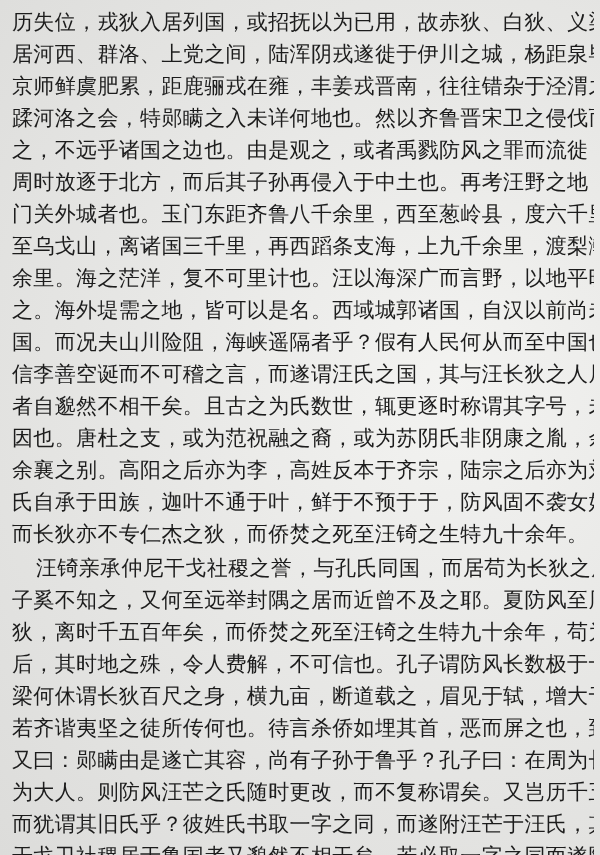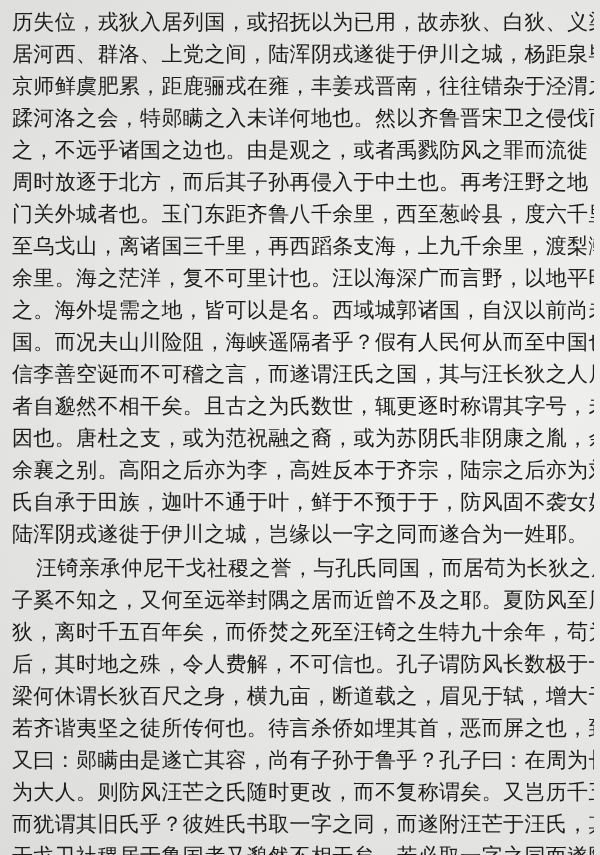--- a/index.html
+++ b/index.html
@@ -52,21 +52,21 @@
   <div class="line" style="top:198px">门关外城者也。玉门东距齐鲁八千余里，西至葱岭县，度六千里，又西</div>
   <div class="line" style="top:230px">至乌戈山，离诸国三千里，再西蹈条支海，上九千余里，渡梨瀚海曲万</div>
   <div class="line" style="top:262px">余里。海之茫洋，复不可里计也。汪以海深广而言野，以地平旷而号</div>
   <div class="line" style="top:294px">之。海外堤需之地，皆可以是名。西域城郭诸国，自汉以前尚未通中</div>
   <div class="line" style="top:326px">国。而况夫山川险阻，海峡遥隔者乎？假有人民何从而至中国也，偏</div>
   <div class="line" style="top:358px">信李善空诞而不可稽之言，而遂谓汪氏之国，其与汪长狄之人居南北</div>
   <div class="line" style="top:390px">者自邈然不相干矣。且古之为氏数世，辄更逐时称谓其字号，未必相</div>
   <div class="line" style="top:422px">因也。唐杜之支，或为范祝融之裔，或为苏阴氏非阴康之胤，余朱氏非</div>
   <div class="line" style="top:454px">余襄之别。高阳之后亦为李，高姓反本于齐宗，陆宗之后亦为刘，而陆</div>
   <div class="line" style="top:486px">氏自承于田族，迦叶不通于叶，鲜于不预于于，防风固不袭女娲之风，</div>
-  <div class="line" style="top:518px">陆浑阴戎遂徙于伊川之城，岂缘以一字之同而遂合为一姓耶。</div>
+  <div class="line" style="top:518px">而长狄亦不专仁杰之狄，而侨焚之死至汪锜之生特九十余年。</div>
 
   <div class="line indent" style="top:552px">汪锜亲承仲尼干戈社稷之誉，与孔氏同国，而居苟为长狄之后孔</div>
   <div class="line" style="top:584px">子奚不知之，又何至远举封隅之居而近曾不及之耶。夏防风至周长</div>
   <div class="line" style="top:616px">狄，离时千五百年矣，而侨焚之死至汪锜之生特九十余年，苟为长狄之</div>
   <div class="line" style="top:648px">后，其时地之殊，令人费解，不可信也。孔子谓防风长数极于十，而榖</div>
   <div class="line" style="top:680px">梁何休谓长狄百尺之身，横九亩，断道载之，眉见于轼，增大于其祖，有</div>
   <div class="line" style="top:712px">若齐谐夷坚之徒所传何也。待言杀侨如埋其首，恶而屏之也，到焚如</div>
   <div class="line" style="top:744px">又曰：郧瞒由是遂亡其容，尚有子孙于鲁乎？孔子曰：在周为长狄，今</div>
   <div class="line" style="top:776px">为大人。则防风汪芒之氏随时更改，而不复称谓矣。又岂历千五百年</div>
   <div class="line" style="top:808px">而犹谓其旧氏乎？彼姓氏书取一字之同，而遂附汪芒于汪氏，其与执</div>

